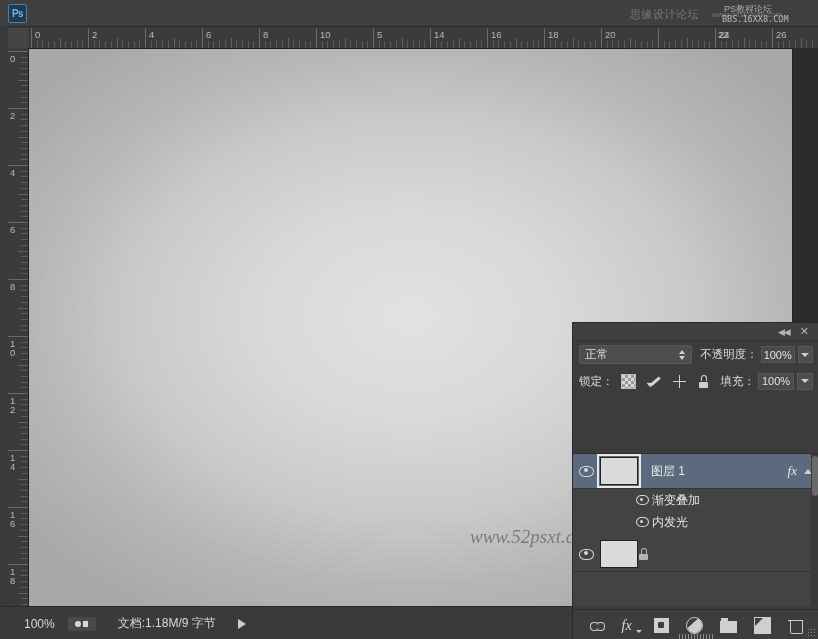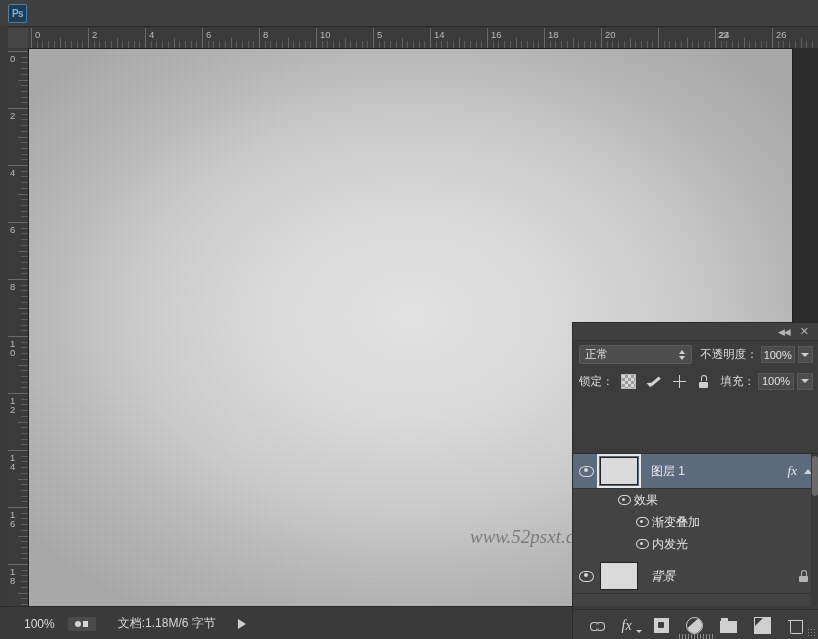--- a/index.html
+++ b/index.html
@@ -227,20 +227,26 @@
 </style>
 </head>
 <body>
 
 <div id="app">
 
   <div class="titlebar">
     <div class="ps-logo">Ps</div>
   </div>
 
+  <div class="wm-top">
+    <div class="wm-a">思缘设计论坛</div>
+    <div class="wm-b">www.missyuan.com</div>
+    <div class="wm-c">PS教程论坛</div>
+    <div class="wm-d">BBS.16XX8.COM</div>
+  </div>
 
   <div class="left-rail"></div>
   <div class="rail-sq"></div>
   <div class="ruler-corner"></div>
   <div class="ruler-h" id="ruler-h">
       <div class="rh-major" style="left: 3px;"></div>
       <div class="rh-lab" style="left: 7px;">0</div>
       <div class="rh-minor" style="left: 8.7px;"></div>
       <div class="rh-minor" style="left: 14.4px;"></div>
       <div class="rh-minor" style="left: 20.1px;"></div>
@@ -536,21 +542,21 @@
       <div class="canvas-wm">www.52psxt.com</div>
     </div>
   </div>
 
   <div class="statusbar">
     <div class="st-zoom">100%</div>
     <div class="st-ico">
         <i></i>
         <i class="b"></i>
       </div>
-    <div class="st-doc">文档:1.18M/6 字节</div>
+    <div class="st-doc">文档:1.18M/9 字节</div>
     <div class="st-arrow"></div>
   </div>
 
   <div class="panel">
 
     <div class="panel-topbar">
       <div class="collapse-ic">◀◀</div>
       <div class="close-ic">✕</div>
     </div>
 
@@ -588,47 +594,40 @@
       <div class="layer-row sel">
         <div class="eye">
             <div class="eye-s"></div>
           </div>
         <div class="thumb sel-ring"></div>
         <div class="layer-name">图层 1</div>
         <div class="fx-badge">fx</div>
         <div class="expand-tri"></div>
       </div>
 
-      <div class="fx-row indent1">
-        <div class="eyewrap">
-            <div class="eye-s"></div>
-          </div>
-        <div class="fx-name">效果</div>
-      </div>
 
       <div class="fx-row indent2">
         <div class="eyewrap">
             <div class="eye-s"></div>
           </div>
         <div class="fx-name">渐变叠加</div>
       </div>
 
       <div class="fx-row indent2">
         <div class="eyewrap">
             <div class="eye-s"></div>
           </div>
         <div class="fx-name">内发光</div>
       </div>
 
       <div class="layer-row" style="margin-top:4px;">
         <div class="eye">
             <div class="eye-s"></div>
           </div>
         <div class="thumb"></div>
-        <div class="layer-name italic">背景</div>
         <div class="lock-badge"></div>
       </div>
 
       <div class="scroll-v">
         <div class="scroll-thumb"></div>
       </div>
     </div>
 
     <div class="panel-bottom">
       <div class="pb pb-link"></div>

